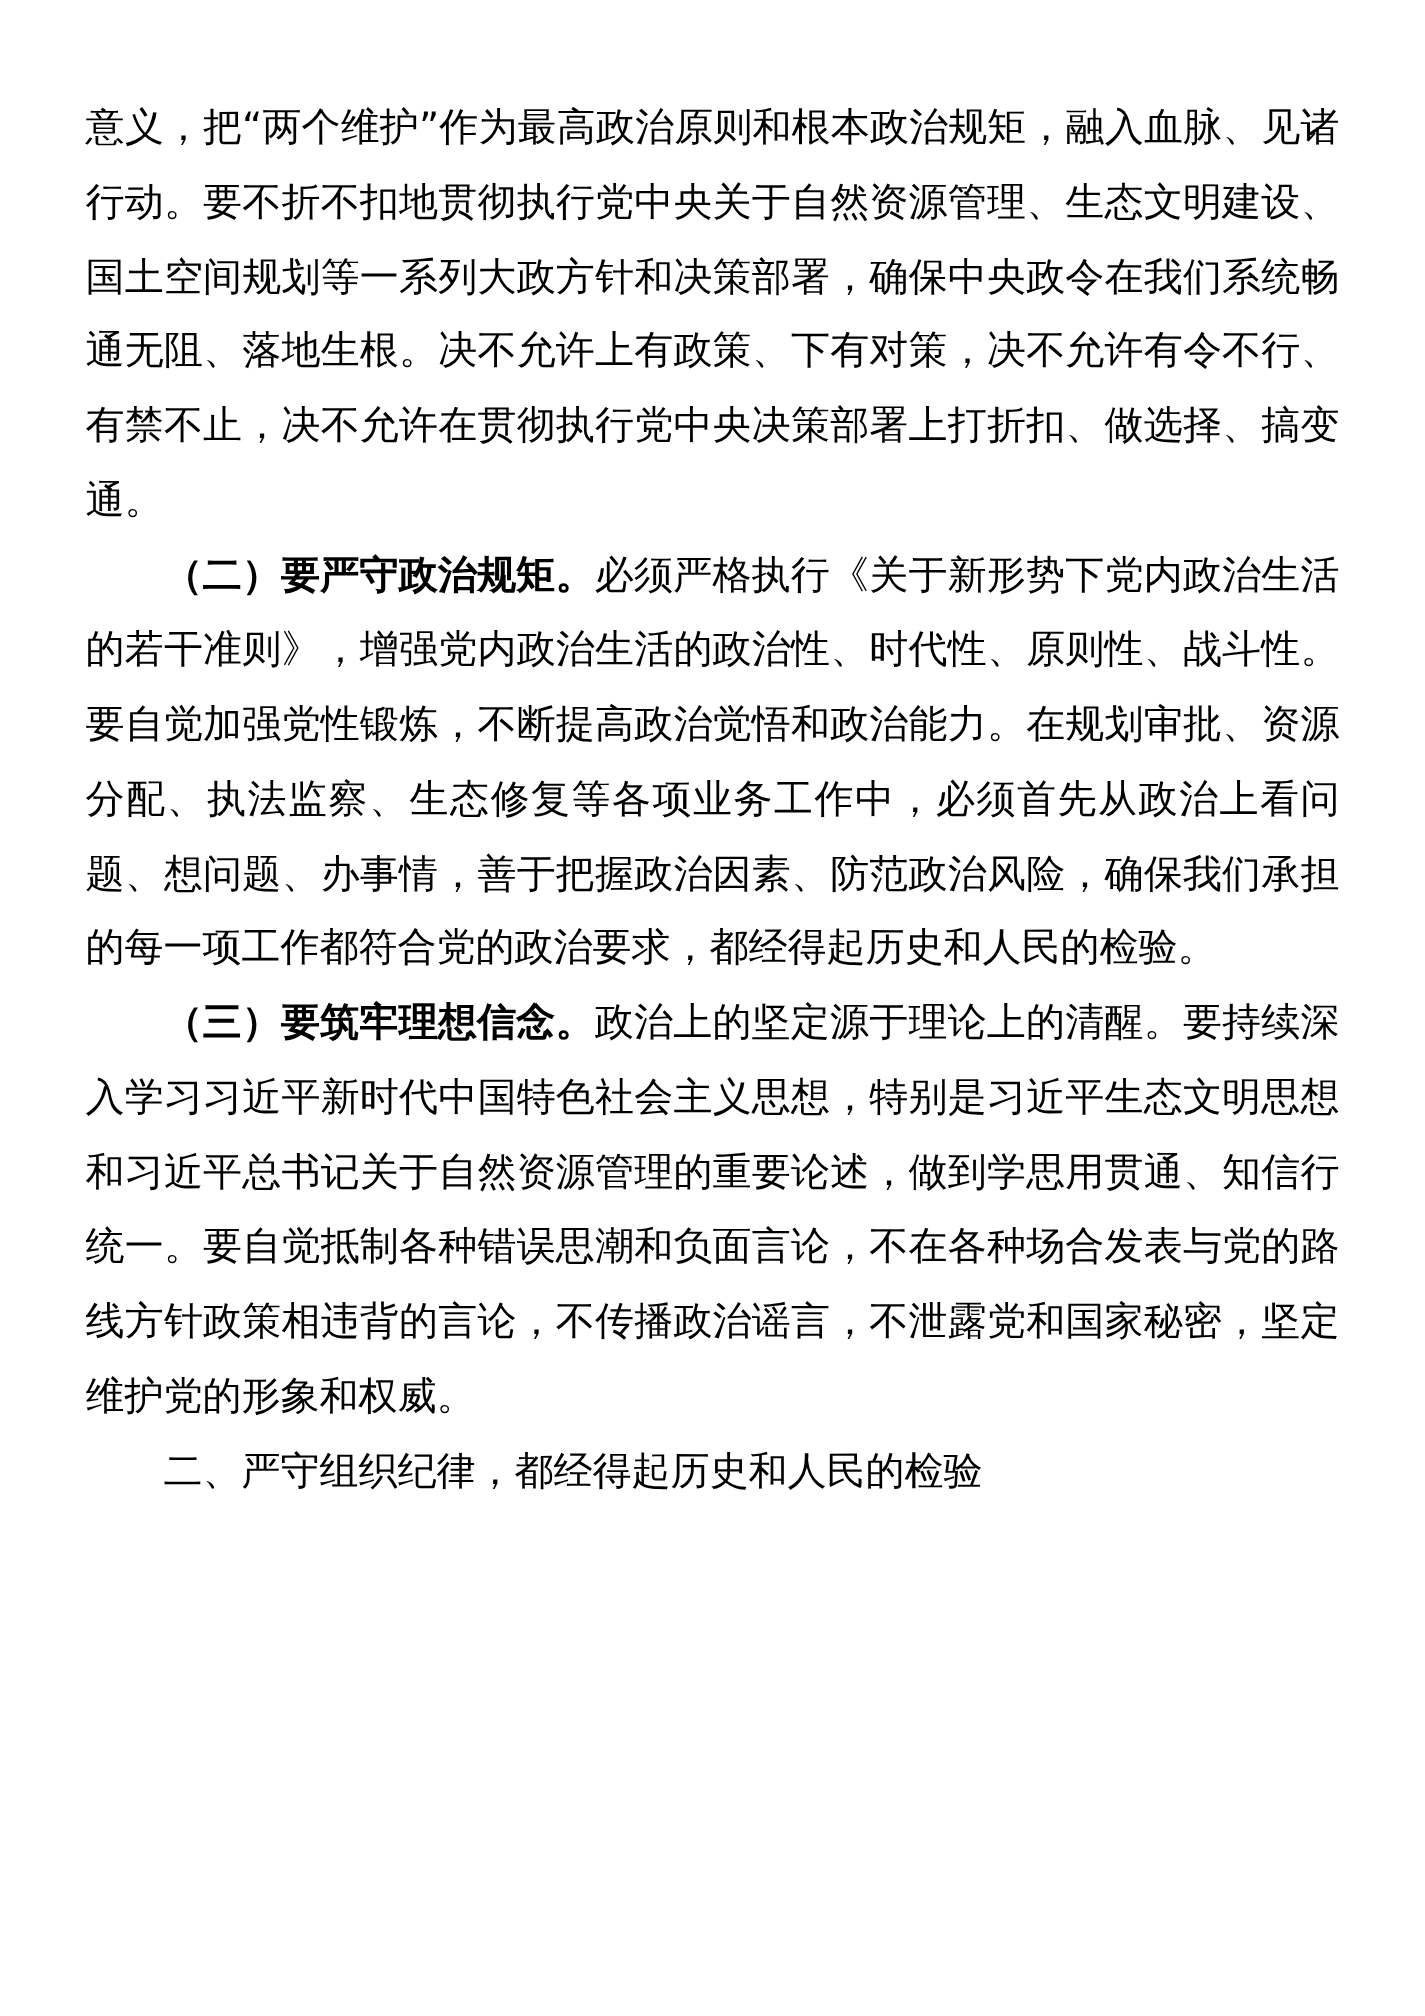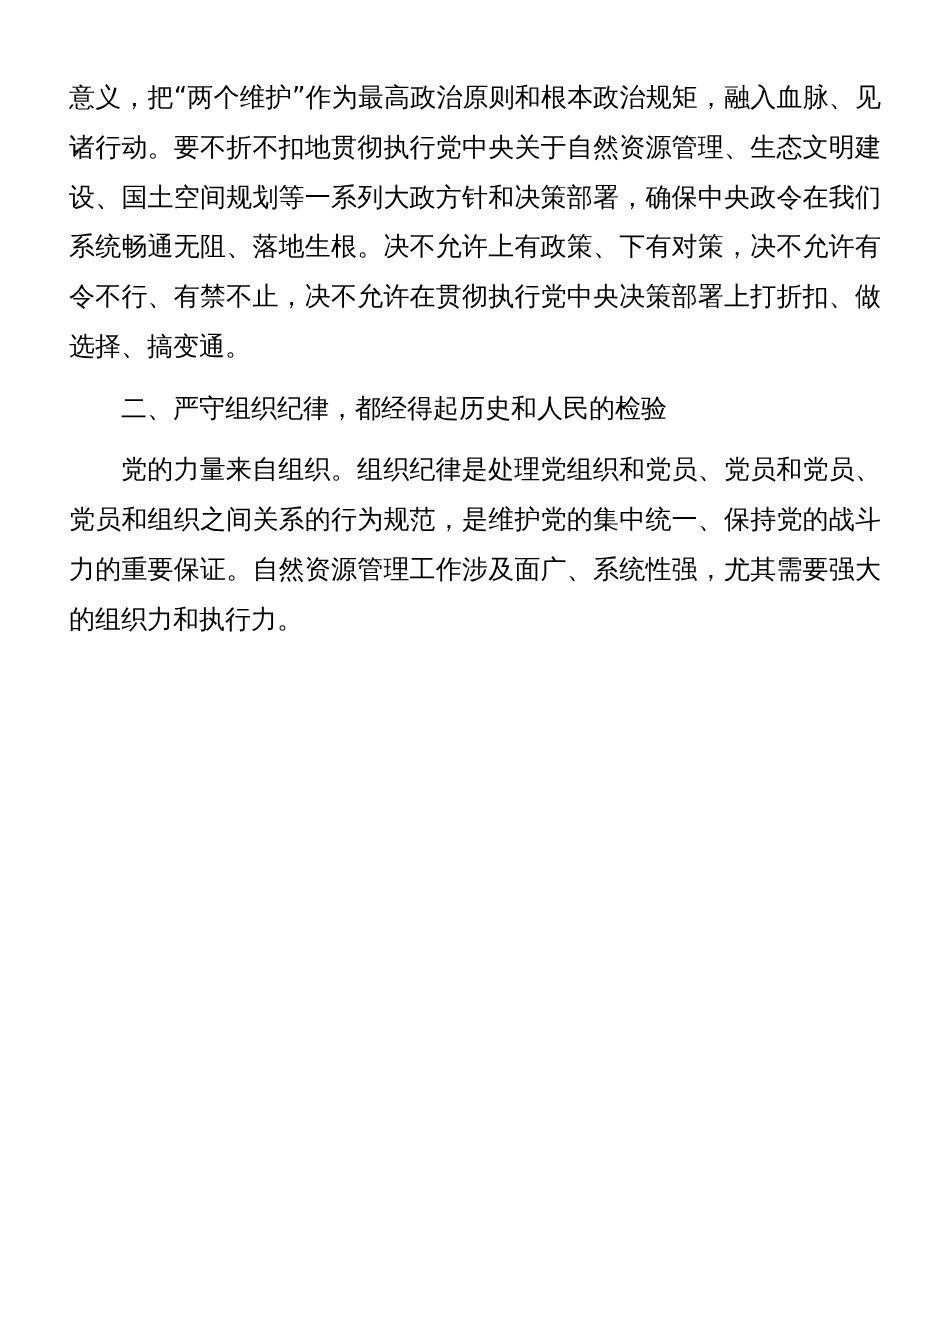--- a/index.html
+++ b/index.html
@@ -21,35 +21,36 @@
     top: 61px;
     width: 836px;
     color: #000000;
     font-size: 26px;
     line-height: 49.75px;
     text-align: justify;
     text-justify: inter-character;
     letter-spacing: 0px;
   }
   .doc-body p {
-    margin: 12px;
+    margin: 0;
     padding: 0;
   }
   .doc-body p.indent {
     text-indent: 52px;
   }
   .run-bold {
     font-weight: bold;
   }
   .run-regular {
     font-weight: normal;
   }
 </style>
 </head>
 <body>
 
 <div class="page">
   <div class="doc-body" id="doc-body">
       <p class=""><span class="run-regular">意义，把“两个维护”作为最高政治原则和根本政治规矩，融入血脉、见诸行动。要不折不扣地贯彻执行党中央关于自然资源管理、生态文明建设、国土空间规划等一系列大政方针和决策部署，确保中央政令在我们系统畅通无阻、落地生根。决不允许上有政策、下有对策，决不允许有令不行、有禁不止，决不允许在贯彻执行党中央决策部署上打折扣、做选择、搞变通。</span></p>
+      <p class="indent"><span class="run-bold">（二）要严守政治规矩。</span><span class="run-regular">必须严格执行《关于新形势下党内政治生活的若干准则》，增强党内政治生活的政治性、时代性、原则性、战斗性。要自觉加强党性锻炼，不断提高政治觉悟和政治能力。在规划审批、资源分配、执法监察、生态修复等各项业务工作中，必须首先从政治上看问题、想问题、办事情，善于把握政治因素、防范政治风险，确保我们承担的每一项工作都符合党的政治要求，都经得起历史和人民的检验。</span></p>
+      <p class="indent"><span class="run-bold">（三）要筑牢理想信念。</span><span class="run-regular">政治上的坚定源于理论上的清醒。要持续深入学习习近平新时代中国特色社会主义思想，特别是习近平生态文明思想和习近平总书记关于自然资源管理的重要论述，做到学思用贯通、知信行统一。要自觉抵制各种错误思潮和负面言论，不在各种场合发表与党的路线方针政策相违背的言论，不传播政治谣言，不泄露党和国家秘密，坚定维护党的形象和权威。</span></p>
       <p class="indent"><span class="run-regular">二、严守组织纪律，都经得起历史和人民的检验</span></p>
-      <p class="indent"><span class="run-regular">党的力量来自组织。组织纪律是处理党组织和党员、党员和党员、党员和组织之间关系的行为规范，是维护党的集中统一、保持党的战斗力的重要保证。自然资源管理工作涉及面广、系统性强，尤其需要强大的组织力和执行力。</span></p>
     </div>
 </div>
 
 </body></html>

